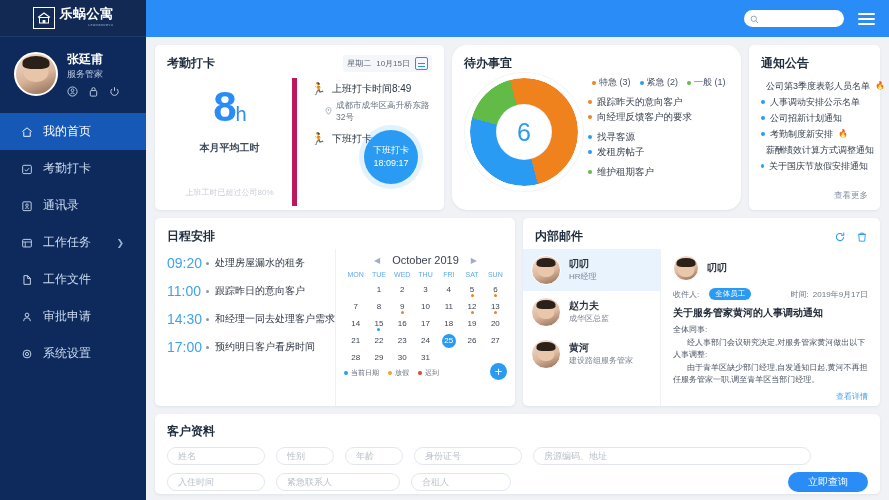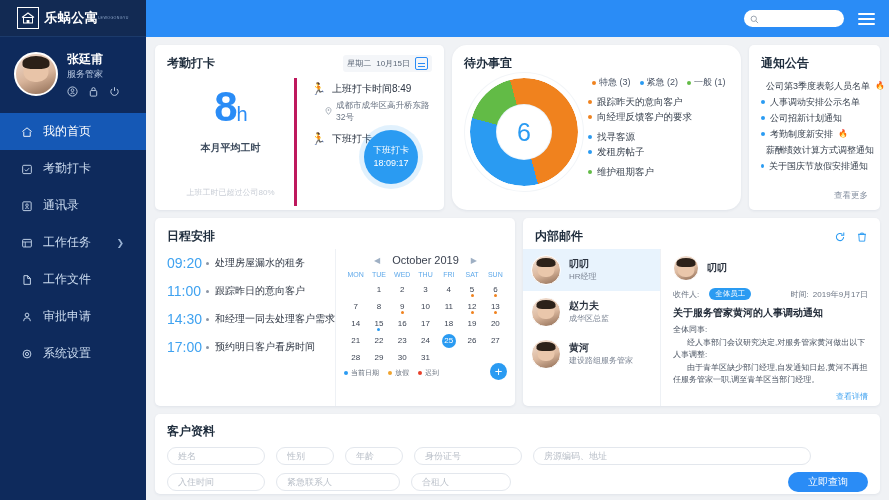--- a/index.html
+++ b/index.html
@@ -26,21 +26,21 @@
     display: flex; align-items: center; justify-content: center;
     gap: 5px;
     border-bottom: 1px solid #1b3a6b;
   }
   .logo-mark {
     width: 22px; height: 22px;
     border: 1.6px solid #ffffff;
     display: flex; align-items: center; justify-content: center;
   }
   .logo-mark svg { display:block; }
-  .logo-text { display: flex; flex-direction: row; align-items: center; }
+  .logo-text { display: flex; flex-direction: column; align-items: flex-end; font-family: Liberation Mono, monospace; }
   .logo-cn { color: #fff; font-size: 13px; font-weight: bold; letter-spacing: 0.5px; line-height: 14px; }
   .logo-en { color: #8fa8cc; font-size: 3.6px; letter-spacing: 0.4px; line-height: 6px; }
 
   .profile {
     padding: 14px 0 12px 0;
     display: flex; align-items: center; gap: 9px;
     padding-left: 14px;
   }
   .avatar-lg {
     width: 44px; height: 44px; border-radius: 50%;
@@ -110,21 +110,21 @@
     display:flex; align-items:center; gap:5px;
     background:#f4f6f9; border-radius:3px; padding:2px 4px;
     font-size:8px; color:#5a6676;
   }
   .cal-icon {
     width:13px;height:13px;border:1.3px solid #2a8cf6;border-radius:2px;
     display:flex;align-items:center;justify-content:center;
   }
   .cal-icon i { display:block;width:7px;height:1px;background:#2a8cf6;box-shadow:0 3px 0 #2a8cf6; }
   .attend-body { display:flex; margin-top:6px; height:128px; }
-  .attend-left { flex:0 0 130px; display:flex; flex-direction:column; align-items:center; justify-content:flex-start; padding-top:6px; position:relative; border-right:3px solid #be185d; }
+  .attend-left { flex:0 0 130px; display:flex; flex-direction:column; align-items:center; justify-content:flex-start; padding-top:6px; position:relative; border-right:5px solid #be185d; }
   .big-hours { font-size:42px; color:#2a8cf6; font-weight:bold; line-height:46px; letter-spacing:-1px; }
   .big-hours small { font-size:20px; font-weight:normal; }
   .avg-label { font-size:10px; color:#3c4a5c; margin-top:4px; font-weight:bold; }
   .over-label { position:absolute; bottom:8px; font-size:8px; color:#c9ced6; }
   .attend-right { flex:1; padding-left:14px; padding-top:4px; position:relative; }
   .ar-line { display:flex; align-items:center; gap:6px; font-size:10px; color:#2b3442; margin-bottom:4px; }
   .ar-sub { display:flex; align-items:center; gap:4px; font-size:8.5px; color:#6a7483; margin:0 0 8px 14px; }
   .run-ico { color:#2a8cf6; font-size:12px; }
   .punch-btn {
     position:absolute; right:14px; top:52px;

